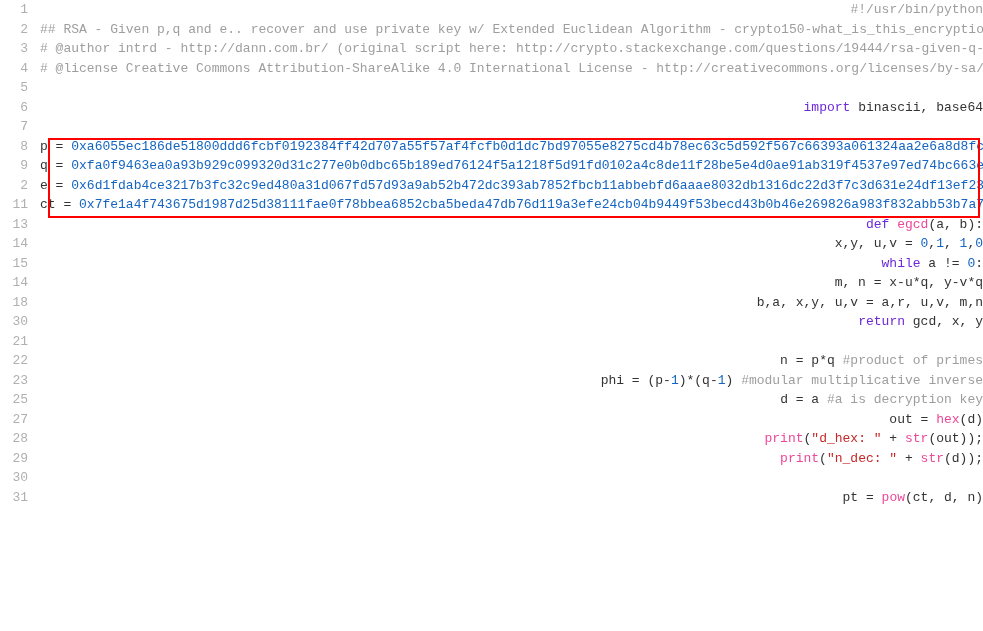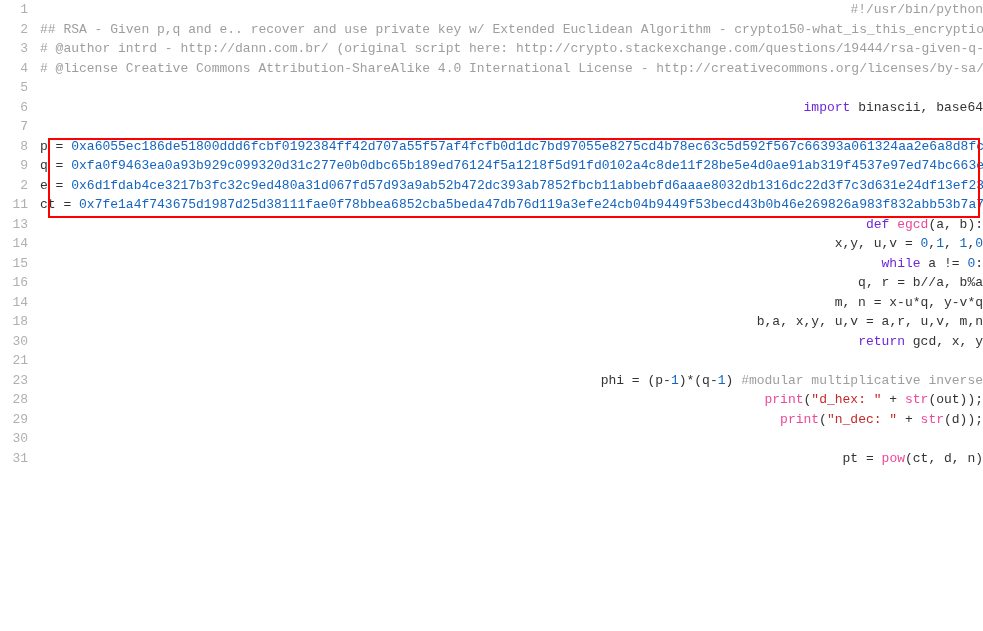--- a/index.html
+++ b/index.html
@@ -126,42 +126,50 @@
     </div>
     <div class="code-line">
       <div class="line-number">14</div>
       <div class="line-content"><span class="identifier">    x,y, u,v </span><span class="operator">=</span><span class="identifier"> </span><span class="number">0</span><span class="identifier">,</span><span class="number">1</span><span class="identifier">, </span><span class="number">1</span><span class="identifier">,</span><span class="number">0</span></div>
     </div>
     <div class="code-line">
       <div class="line-number">15</div>
       <div class="line-content"><span class="identifier">    </span><span class="keyword">while</span><span class="identifier"> a </span><span class="operator">!=</span><span class="identifier"> </span><span class="number">0</span><span class="identifier">:</span></div>
     </div>
     <div class="code-line">
-      <div class="line-number">16</div>
-      <div class="line-content"><span class="identifier">        q, r </span><span class="operator">=</span><span class="identifier"> b</span><span class="operator">//</span><span class="identifier">a, b</span><span class="operator">%</span><span class="identifier">a</span></div>
-    </div>
-    <div class="code-line">
       <div class="line-number">14</div>
       <div class="line-content"><span class="identifier">        m, n </span><span class="operator">=</span><span class="identifier"> x</span><span class="operator">-</span><span class="identifier">u</span><span class="operator">*</span><span class="identifier">q, y</span><span class="operator">-</span><span class="identifier">v</span><span class="operator">*</span><span class="identifier">q</span></div>
     </div>
     <div class="code-line">
       <div class="line-number">18</div>
       <div class="line-content"><span class="identifier">        b,a, x,y, u,v </span><span class="operator">=</span><span class="identifier"> a,r, u,v, m,n</span></div>
     </div>
     <div class="code-line">
       <div class="line-number">30</div>
       <div class="line-content"><span class="identifier">    </span><span class="keyword">return</span><span class="identifier"> gcd, x, y</span></div>
     </div>
     <div class="code-line">
       <div class="line-number">21</div>
       <div class="line-content"></div>
     </div>
     <div class="code-line">
+      <div class="line-number">22</div>
+      <div class="line-content"><span class="identifier">n </span><span class="operator">=</span><span class="identifier"> p</span><span class="operator">*</span><span class="identifier">q </span><span class="comment">#product of primes</span></div>
+    </div>
+    <div class="code-line">
       <div class="line-number">23</div>
       <div class="line-content"><span class="identifier">phi </span><span class="operator">=</span><span class="identifier"> (p</span><span class="operator">-</span><span class="number">1</span><span class="identifier">)</span><span class="operator">*</span><span class="identifier">(q</span><span class="operator">-</span><span class="number">1</span><span class="identifier">) </span><span class="comment">#modular multiplicative inverse</span></div>
+    </div>
+    <div class="code-line">
+      <div class="line-number">25</div>
+      <div class="line-content"><span class="identifier">d </span><span class="operator">=</span><span class="identifier"> a </span><span class="comment">#a is decryption key</span></div>
+    </div>
+    <div class="code-line">
+      <div class="line-number">27</div>
+      <div class="line-content"><span class="identifier">out </span><span class="operator">=</span><span class="identifier"> </span><span class="builtin">hex</span><span class="identifier">(d)</span></div>
     </div>
     <div class="code-line">
       <div class="line-number">28</div>
       <div class="line-content"><span class="builtin">print</span><span class="identifier">(</span><span class="string">"d_hex: "</span><span class="identifier"> </span><span class="operator">+</span><span class="identifier"> </span><span class="builtin">str</span><span class="identifier">(out));</span></div>
     </div>
     <div class="code-line">
       <div class="line-number">29</div>
       <div class="line-content"><span class="builtin">print</span><span class="identifier">(</span><span class="string">"n_dec: "</span><span class="identifier"> </span><span class="operator">+</span><span class="identifier"> </span><span class="builtin">str</span><span class="identifier">(d));</span></div>
     </div>
     <div class="code-line">

